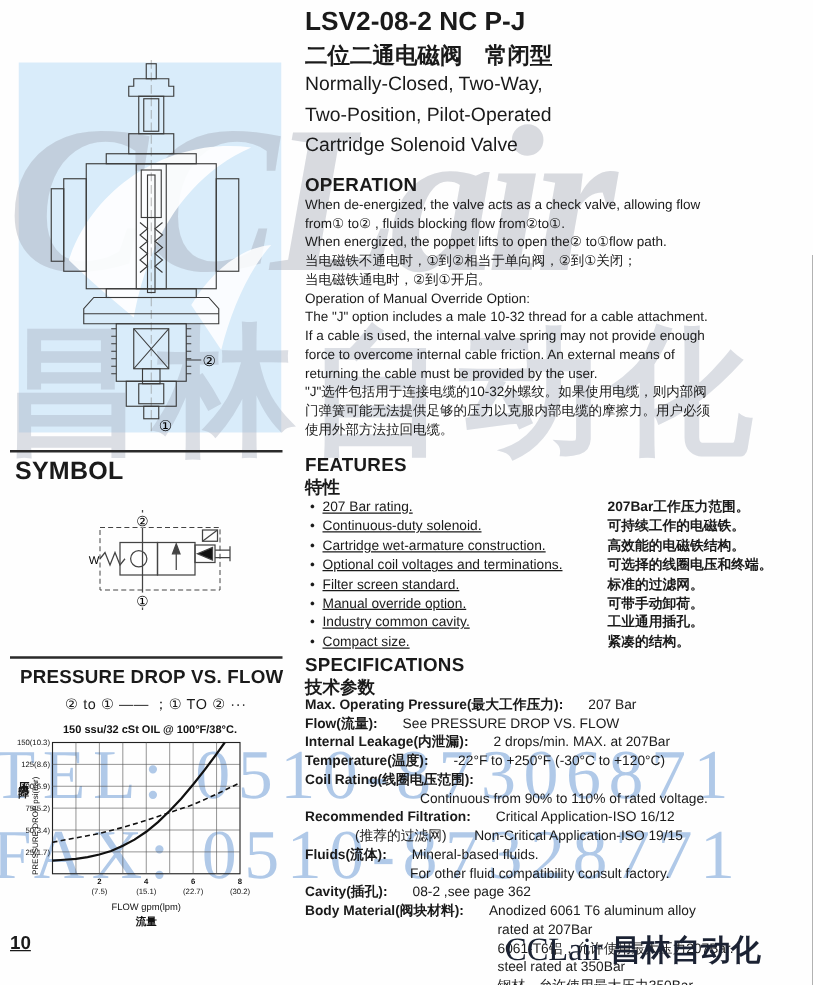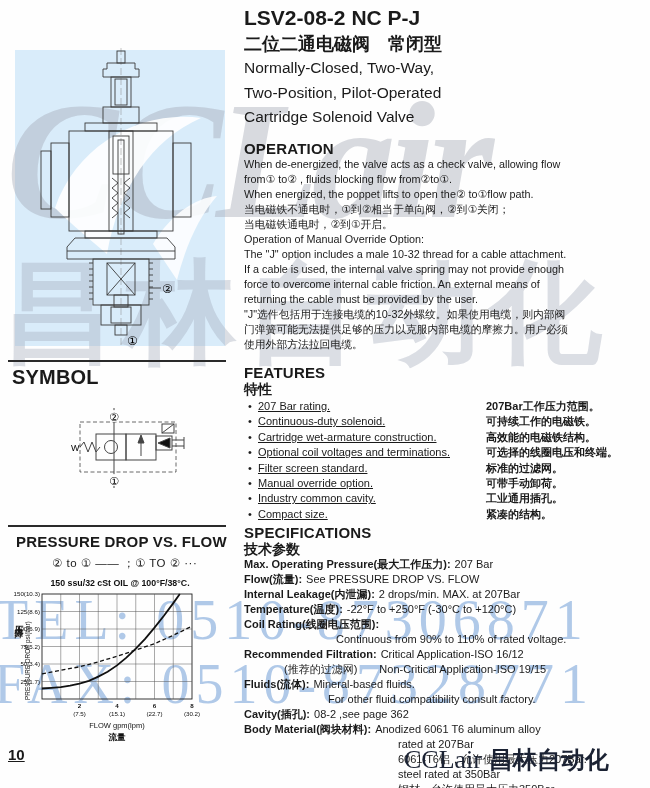--- a/index.html
+++ b/index.html
@@ -28,21 +28,21 @@
   .title-zh{font-size:18px;font-weight:600;}
   .subtitle{font-size:15.5px;line-height:24.5px;}
   .sec-head{font-size:15px;font-weight:bold;letter-spacing:0.2px;}
   .sec-head-zh{font-size:14px;font-weight:bold;}
   .body-lines{font-size:10.8px;line-height:15px;width:404px;}
   .feat-row{display:flex;font-size:11px;line-height:15.4px;}
   .feat-row .bullet{width:10px;}
   .feat-row .en{width:228px;text-decoration:underline;}
   .feat-row .zh{flex:1;font-weight:600;}
   .spec-rows{font-size:11px;line-height:15px;width:404px;}
-  .spec-row .lbl{font-weight:bold;margin-right:4px;}
+  .spec-row .lbl{font-weight:bold;margin-right:20px;}
   .spec-row.ind-a{padding-left:92px;}
   .spec-row.ind-b{padding-left:40px;}
   .spec-row.ind-b .lbl{font-weight:normal;margin-right:22px;}
   .spec-row.ind-c{padding-left:84px;}
   .spec-row.ind-d{padding-left:154px;}
   .chart-legend{font-size:11.5px;letter-spacing:0.5px;}
   #ylabel-zh{writing-mode:vertical-rl;font-size:9px;letter-spacing:2px;font-weight:600;}
   .pageno{font-size:15px;font-weight:bold;}
   #chart-svg text{font-family:"Liberation Sans","DejaVu Sans",sans-serif;fill:#111;}
   svg{display:block;}

